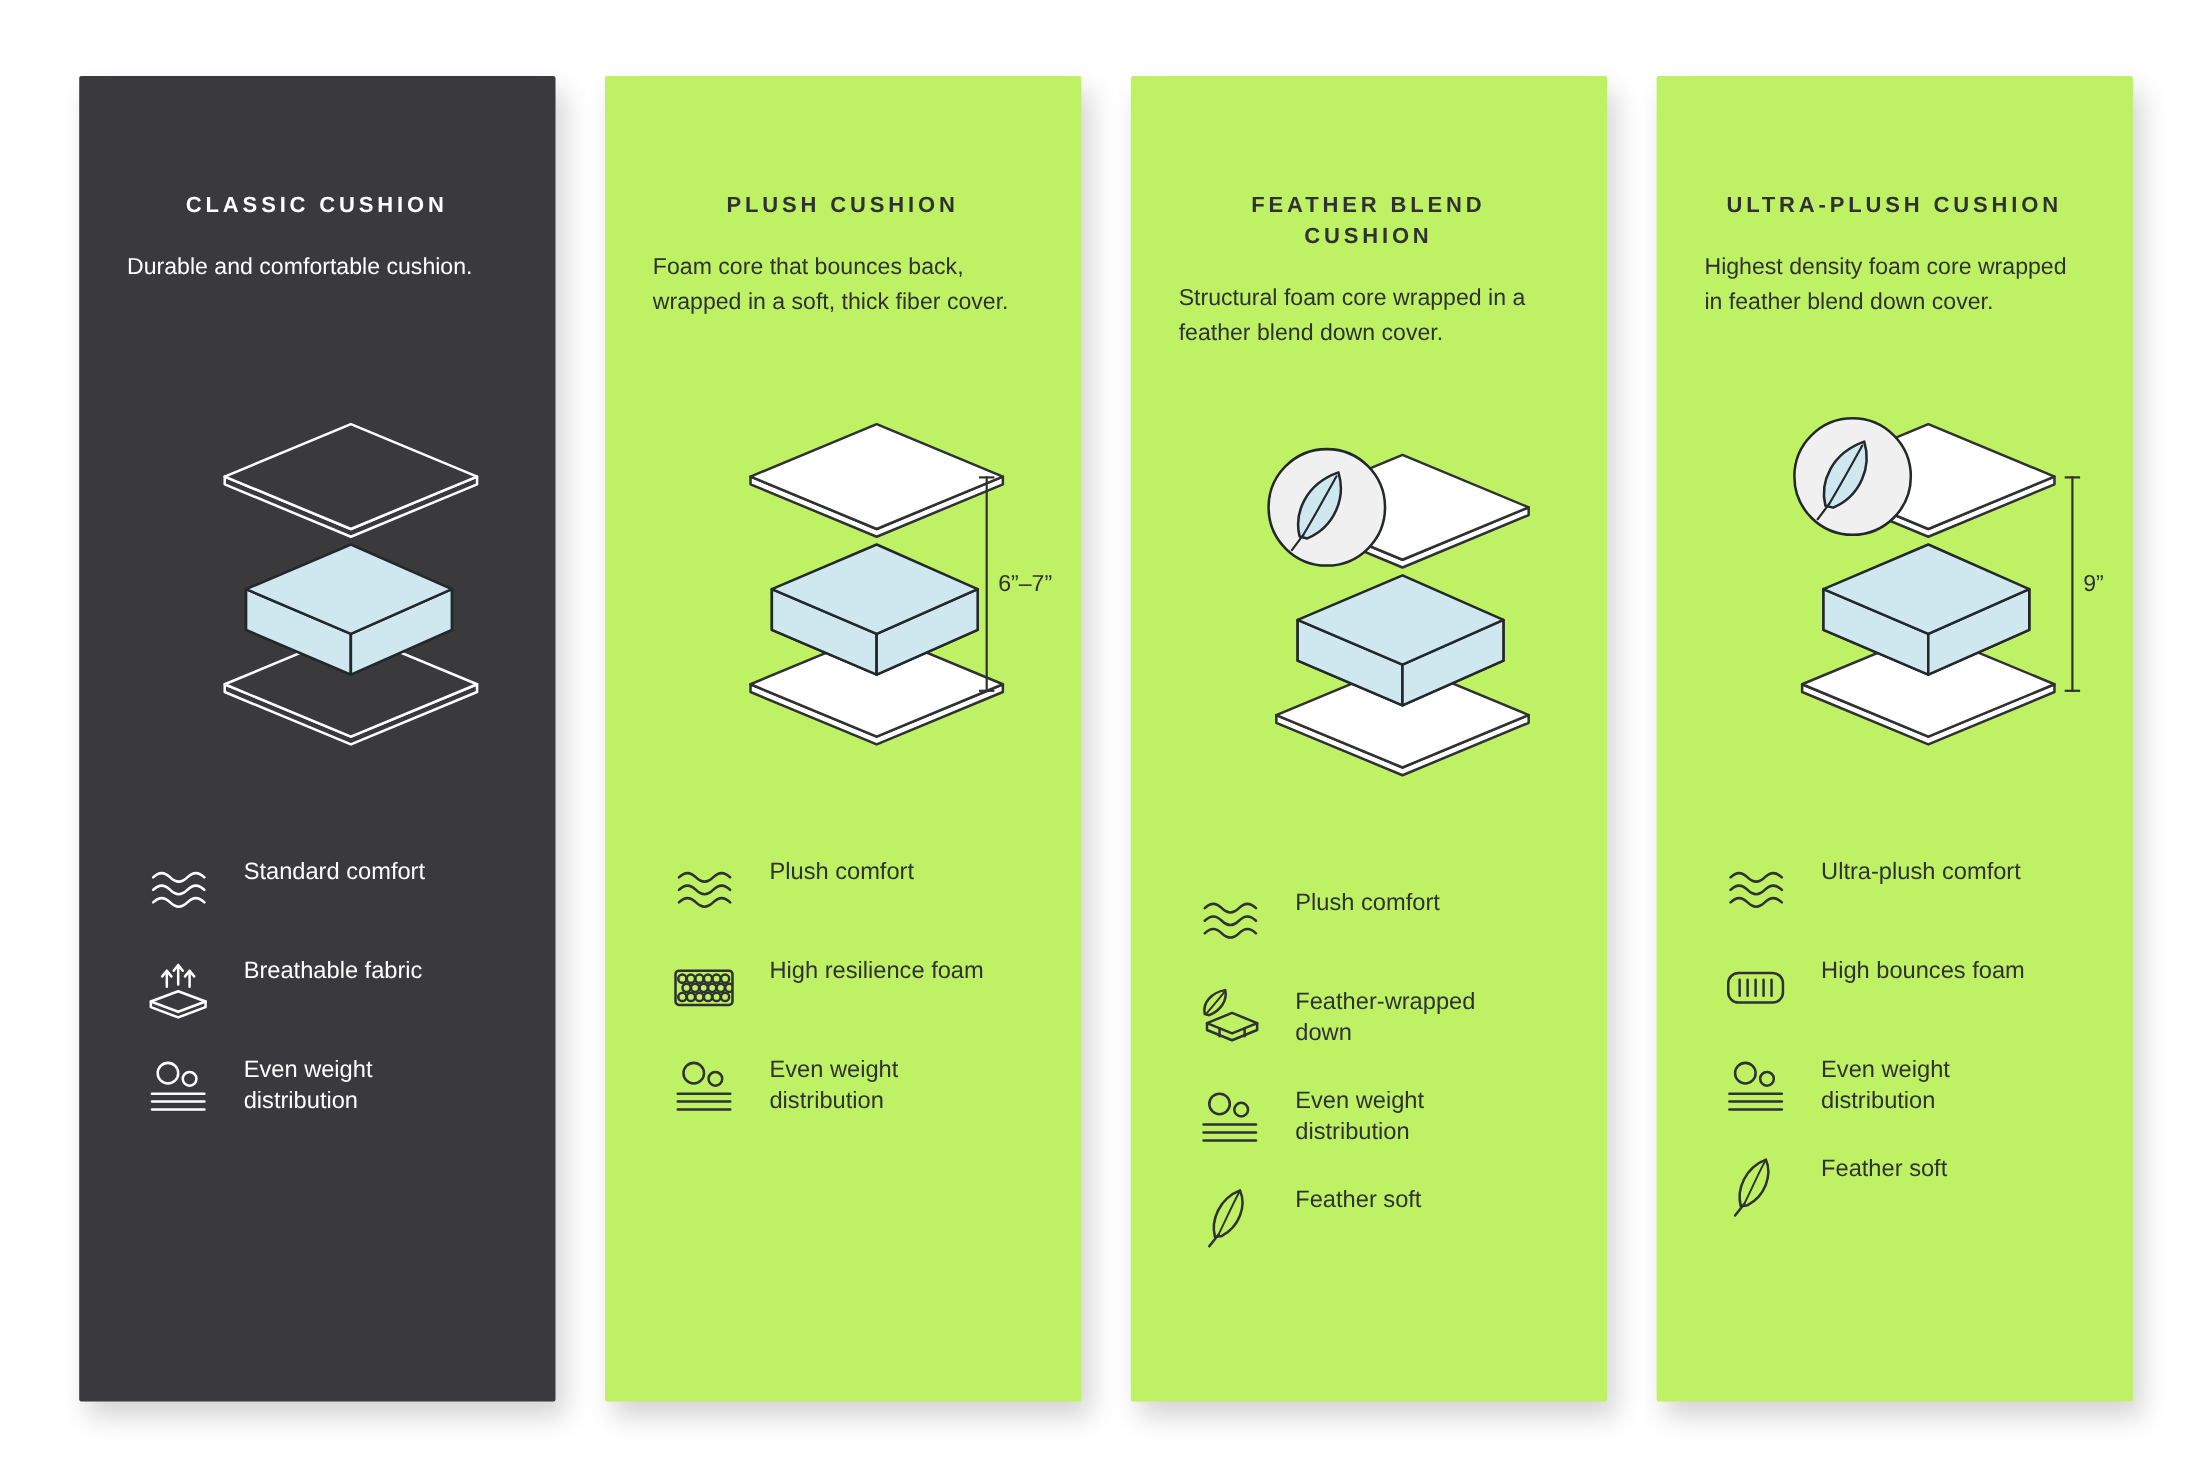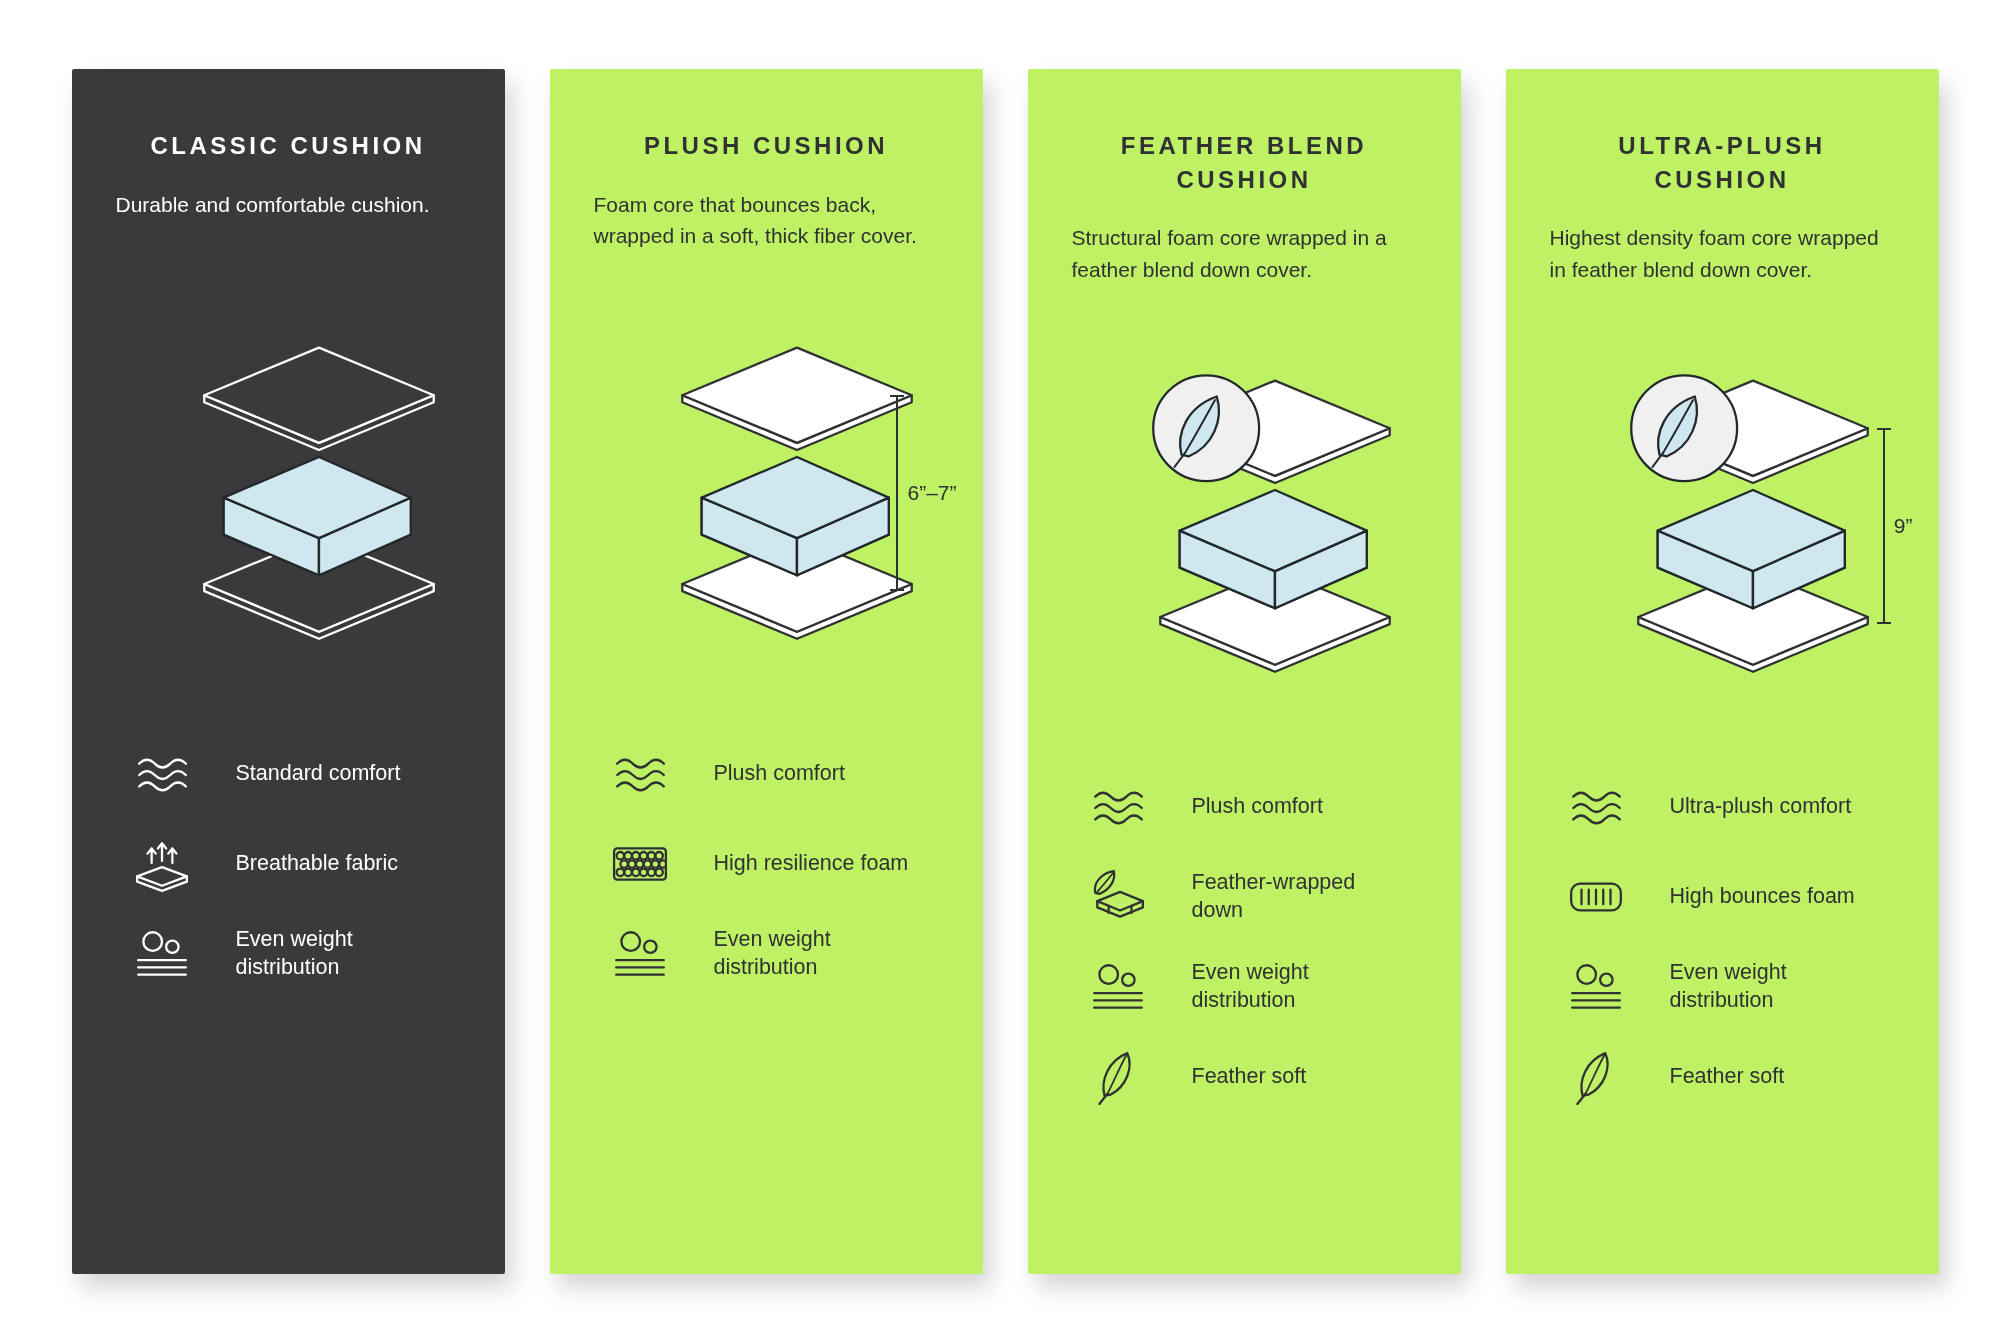--- a/index.html
+++ b/index.html
@@ -21,22 +21,22 @@
     padding:0 36px;box-sizing:border-box;border-radius:2px;
     flex:0 0 auto;
   }
   .card--dark{
     --ink:#ffffff;
     --slab:#3a3a3c;
     --slab-stroke:#ffffff;
     background:#3a3a3c;color:#ffffff;
   }
   .card-title{
-    margin:60px auto 0;max-width:330px;text-align:center;
-    font-size:24px;font-weight:700;letter-spacing:3.5px;line-height:1.4;
+    margin:104px auto 0;max-width:330px;text-align:center;
+    font-size:20px;font-weight:700;letter-spacing:3.5px;line-height:1.4;
   }
   .card-desc{
     margin:26px auto 0;max-width:345px;min-height:112px;text-align:left;
     font-size:21px;line-height:1.5;
   }
   .diagram{
     position:relative;margin-top:36px;height:356px;
     display:flex;justify-content:flex-end;align-items:flex-start;
   }
   .diagram svg.cushion{display:block;}
@@ -52,21 +52,21 @@
   }
   .m-rule{position:relative;width:2px;height:100%;background:var(--ink);}
   .m-rule::before,.m-rule::after{
     content:"";position:absolute;left:-6px;width:14px;height:2px;background:var(--ink);
   }
   .m-rule::before{top:0;}
   .m-rule::after{bottom:0;}
   .m-label{font-size:21px;white-space:nowrap;}
   .features{margin-top:48px;padding-left:14px;}
   .feature{
-    display:flex;align-items:center;gap:34px;margin-bottom:24px;min-height:66px;
+    display:flex;gap:20px;margin-bottom:24px;min-height:66px;
   }
   .ficon{width:80px;flex:0 0 auto;display:flex;justify-content:center;}
   .ficon svg{display:block;}
   .ficon path,.ficon circle,.ficon rect,.ficon line{
     fill:none;stroke:var(--ink);stroke-width:2.2;stroke-linecap:round;stroke-linejoin:round;
   }
   .ficon .thin{stroke-width:1.7;}
   .flabel{font-size:21.5px;line-height:1.3;max-width:215px;}
 </style>
 </head>

